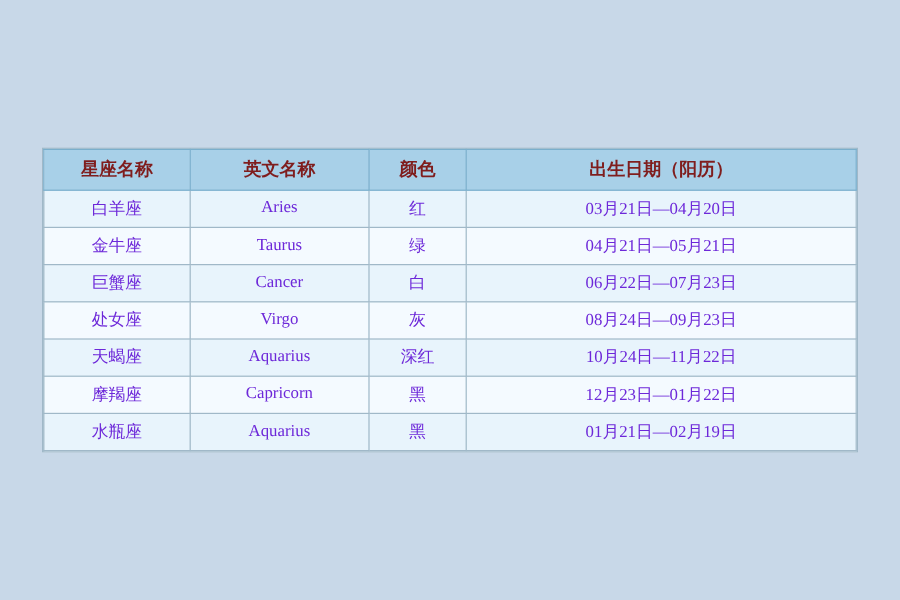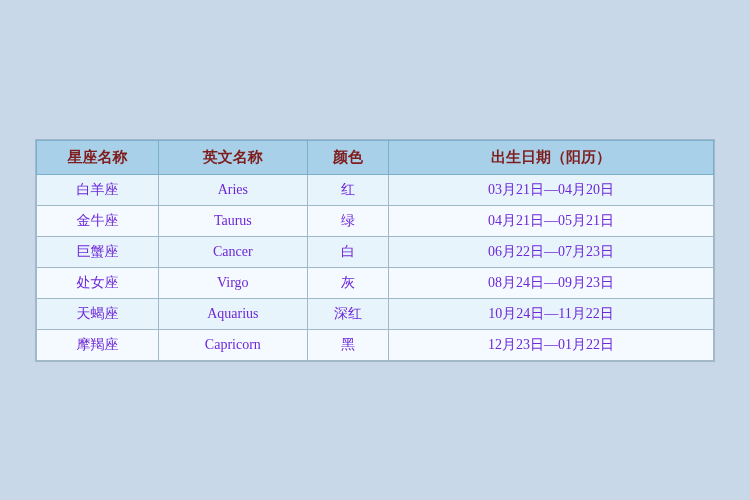--- a/index.html
+++ b/index.html
@@ -104,15 +104,21 @@
           <td>Aquarius</td>
           <td>深红</td>
           <td>10月24日—11月22日</td>
         </tr>
         <tr>
           <td>摩羯座</td>
           <td>Capricorn</td>
           <td>黑</td>
           <td>12月23日—01月22日</td>
         </tr>
+        <tr>
+          <td>水瓶座</td>
+          <td>Aquarius</td>
+          <td>黑</td>
+          <td>01月21日—02月19日</td>
+        </tr>
       </tbody>
   </table>
 </div>
 
 </body></html>

